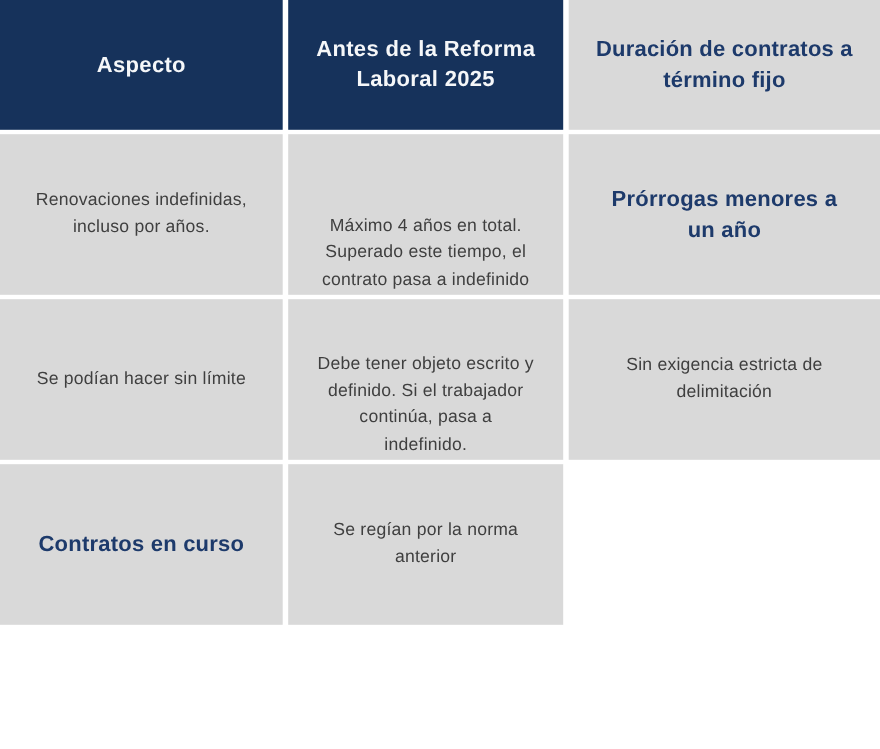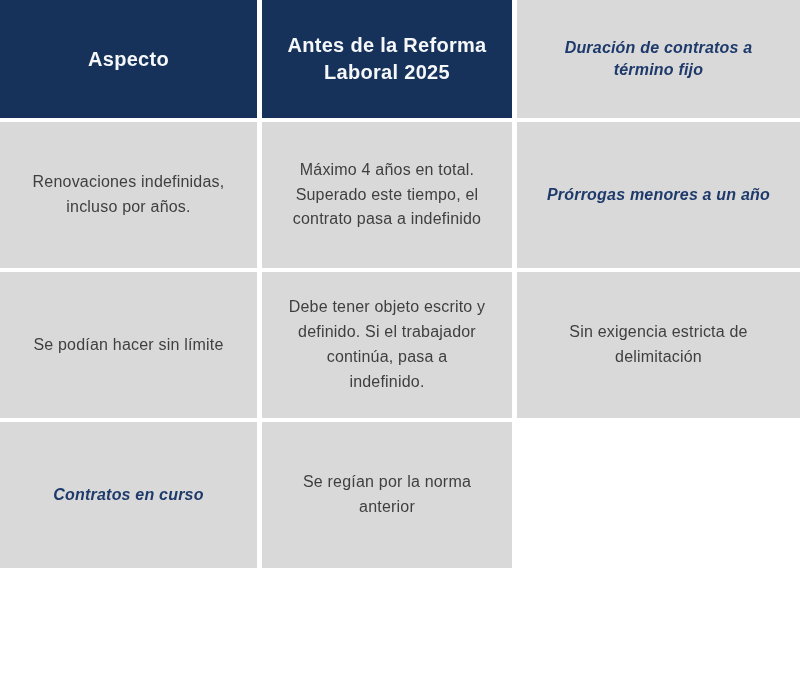--- a/index.html
+++ b/index.html
@@ -35,37 +35,36 @@
     color:var(--header-text);
     font-size:20px;
     font-weight:bold;
     letter-spacing:.3px;
     line-height:1.35;
     padding:0 14px;
   }
   .cell-aspect{
     background:var(--cell-bg);
     color:var(--aspect-text);
-    font-size:16px;
+    font-size:20px;
     font-weight:bold;
     letter-spacing:.2px;
     line-height:1.4;
     padding:0 24px;
-    font-style:italic;
   }
   .cell-body{
     background:var(--cell-bg);
     color:var(--body-text);
     font-size:16px;
     font-weight:400;
     letter-spacing:.2px;
     line-height:1.55;
   }
   .cell-before{padding:11px 22px;}
-  .cell-after{padding:0 26px;}
+  .cell-after{padding:0 26px;align-items:flex-end;}
 </style>
 </head>
 <body>
 
 <div class="table">
 
   <div class="cell cell-header">
     <span>Aspecto</span>
   </div>
   <div class="cell cell-header">

